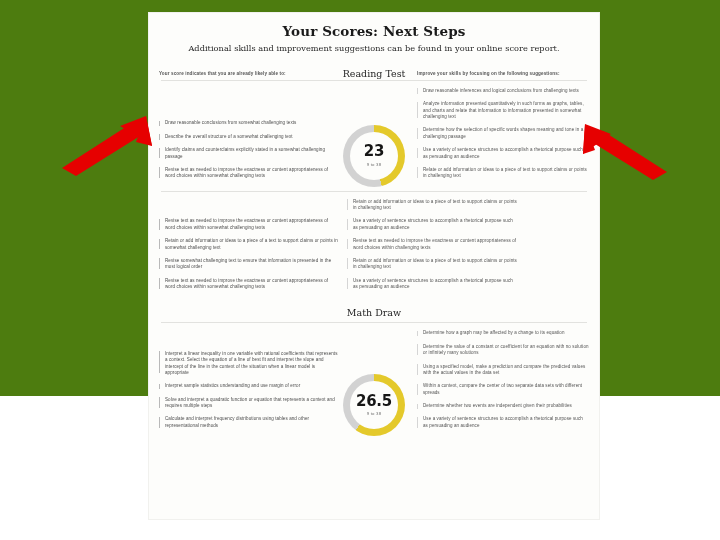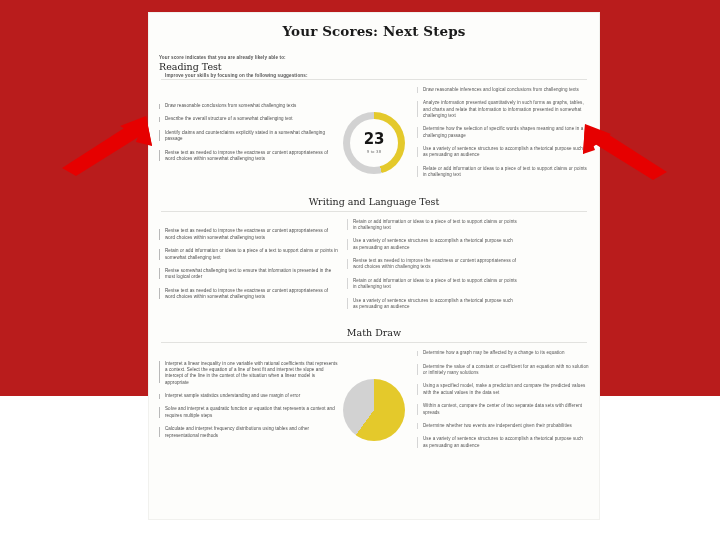--- a/index.html
+++ b/index.html
@@ -9,21 +9,21 @@
     height: 540px;
     background: #ffffff;
     font-family: "Liberation Sans", sans-serif;
     overflow: hidden;
   }
 
   #stage {
     position: relative;
     width: 720px;
     height: 396px;
-    background: #b91c1c;
+    background: #4d7c0f;
   }
 
   
   .card {
     position: absolute;
     left: 148px;
     top: 12px;
     width: 452px;
     height: 508px;
     background: #fdfdfb;
@@ -46,24 +46,23 @@
     font-family: "DejaVu Serif", serif;
     font-size: 8.2px;
     color: #262626;
     margin-top: 3px;
     letter-spacing: 0.05px;
   }
 
   
   .col-captions {
     display: flex;
-    align-items: flex-start;
+    align-items: center;
     padding: 0 10px;
     margin-top: 9px;
-    flex-direction: column;
   }
   .cap-left, .cap-right {
     width: 178px;
     font-size: 4.6px;
     color: #555;
     line-height: 1.3;
     letter-spacing: 0.12px;
     font-weight: bold;
   }
   .cap-right { text-align: left; padding-left: 6px; }
@@ -88,21 +87,21 @@
   }
 
   .rule {
     height: 0;
     border-top: 1px solid #e2e2df;
     margin: 0 12px;
   }
 
   .sec-body {
     display: flex;
-    align-items: center;
+    align-items: flex-end;
     padding: 7px 10px 4px 10px;
   }
 
   .bullets {
     width: 180px;
     display: flex;
     flex-direction: column;
   }
   .bullets.right { padding-left: 8px; }
 
@@ -184,20 +183,21 @@
 </style>
 </head>
 <body>
 
 <div id="stage">
 
   <div class="card">
 
     <div class="card-header">
       <div class="card-title">Your Scores: Next Steps</div>
+      <div class="card-subtitle">Additional skills and improvement suggestions can be found in your online score report.</div>
     </div>
 
     <div class="col-captions">
       <div class="cap-left">Your score indicates that you are already likely able to:</div>
       <div class="cap-mid">Reading Test</div>
       <div class="cap-right">Improve your skills by focusing on the following suggestions:</div>
     </div>
     <div class="rule"></div>
 
     <div id="sections-host">
@@ -221,21 +221,20 @@
             <div class="bullets right">
               <div class="bullet">Draw reasonable inferences and logical conclusions from challenging texts</div>
               <div class="bullet">Analyze information presented quantitatively in such forms as graphs, tables, and charts and relate that information to information presented in somewhat challenging text</div>
               <div class="bullet">Determine how the selection of specific words shapes meaning and tone in a challenging passage</div>
               <div class="bullet">Use a variety of sentence structures to accomplish a rhetorical purpose such as persuading an audience</div>
               <div class="bullet">Relate or add information or ideas to a piece of text to support claims or points in challenging text</div>
             </div>
           </div>
         </div>
         <div class="section">
-          <div class="sec-title">Writing and Language Test</div>
           <div class="rule"></div>
           <div class="sec-body">
             <div class="bullets left">
               <div class="bullet">Revise text as needed to improve the exactness or content appropriateness of word choices within somewhat challenging texts</div>
               <div class="bullet">Retain or add information or ideas to a piece of a text to support claims or points in somewhat challenging text</div>
               <div class="bullet">Revise somewhat challenging text to ensure that information is presented in the most logical order</div>
               <div class="bullet">Revise text as needed to improve the exactness or content appropriateness of word choices within somewhat challenging texts</div>
             </div>
             <div class="bullets right">
               <div class="bullet">Retain or add information or ideas to a piece of text to support claims or points in challenging text</div>
@@ -252,20 +251,24 @@
           <div class="sec-body">
             <div class="bullets left">
               <div class="bullet">Interpret a linear inequality in one variable with rational coefficients that represents a context. Select the equation of a line of best fit and interpret the slope and intercept of the line in the context of the situation when a linear model is appropriate</div>
               <div class="bullet">Interpret sample statistics understanding and use margin of error</div>
               <div class="bullet">Solve and interpret a quadratic function or equation that represents a context and requires multiple steps</div>
               <div class="bullet">Calculate and interpret frequency distributions using tables and other representational methods</div>
             </div>
             <div class="dial-wrap">
               <div class="dial">
                 <div class="ring" style="background: conic-gradient(rgb(228, 201, 43) 0deg, rgb(228, 201, 43) 216deg, rgb(210, 210, 210) 216deg, rgb(210, 210, 210) 360deg);"></div>
+                <div class="hole">
+                  <div class="score-num">26.5</div>
+                  <div class="score-range">9 to 38</div>
+                </div>
               </div>
             </div>
             <div class="bullets right">
               <div class="bullet">Determine how a graph may be affected by a change to its equation</div>
               <div class="bullet">Determine the value of a constant or coefficient for an equation with no solution or infinitely many solutions</div>
               <div class="bullet">Using a specified model, make a prediction and compare the predicted values with the actual values in the data set</div>
               <div class="bullet">Within a context, compare the center of two separate data sets with different spreads</div>
               <div class="bullet">Determine whether two events are independent given their probabilities</div>
               <div class="bullet">Use a variety of sentence structures to accomplish a rhetorical purpose such as persuading an audience</div>
             </div>

